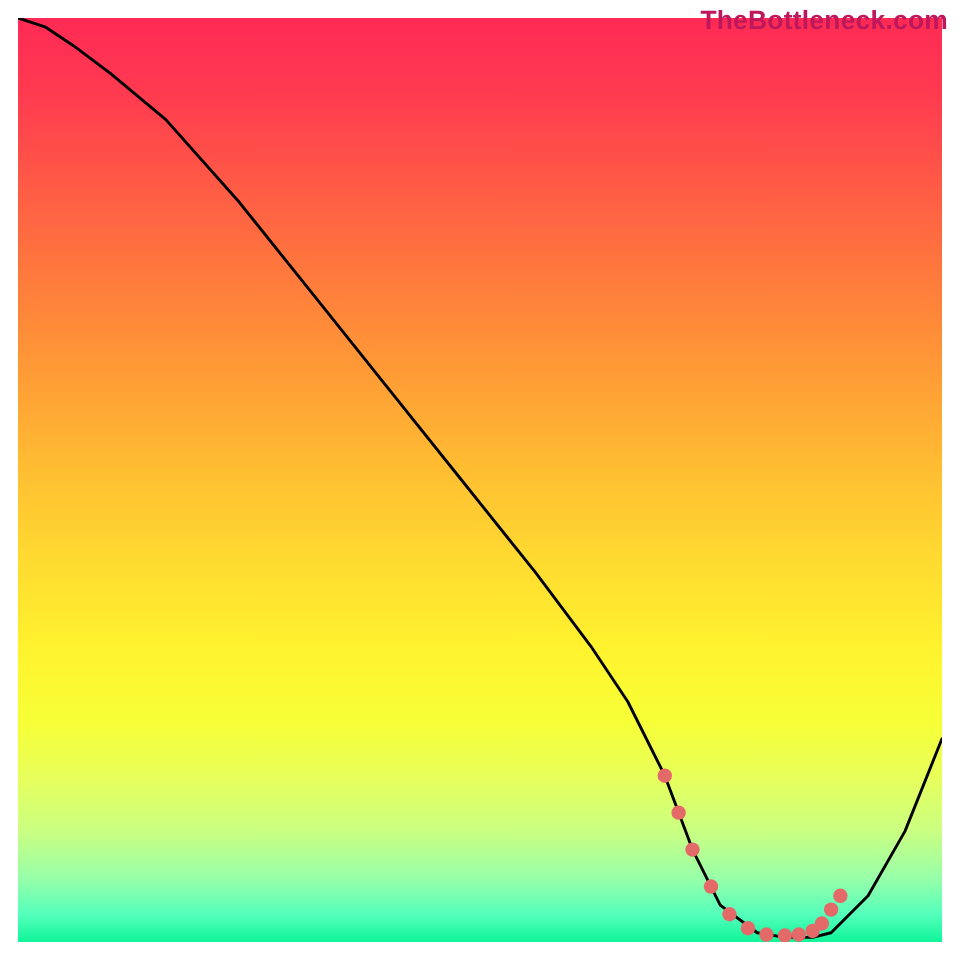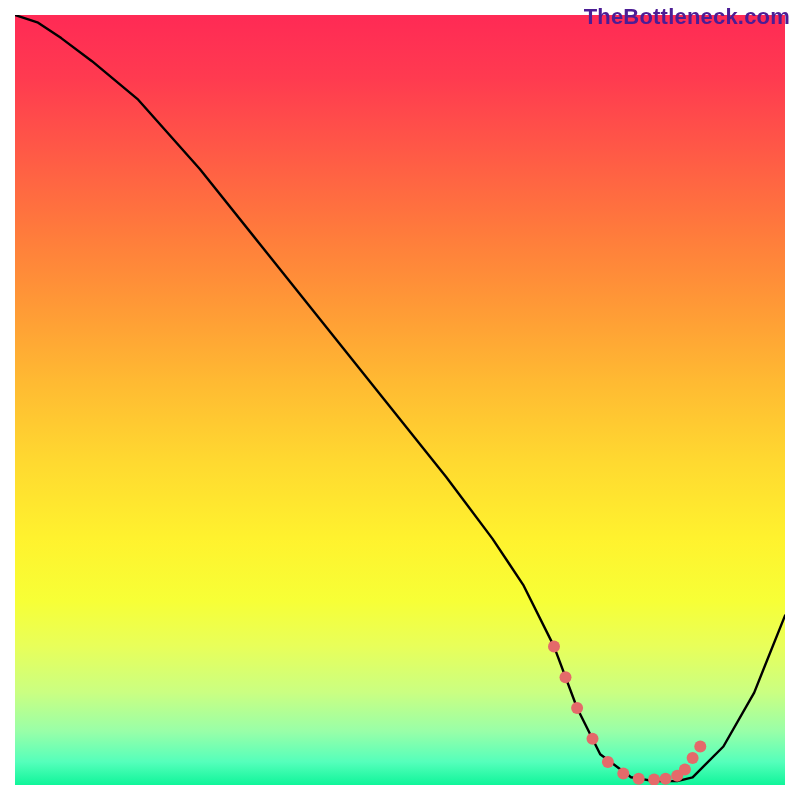--- a/index.html
+++ b/index.html
@@ -15,21 +15,21 @@
     position: relative;
     width: 800px;
     height: 800px;
   }
   .watermark {
     position: absolute;
     top: 4px;
     right: 10px;
     font-size: 22px;
     font-weight: 600;
-    color: #4c1d95;
+    color: #be185d;
     letter-spacing: 0.2px;
     z-index: 10;
   }
   .plot-area {
     position: absolute;
     left: 15px;
     top: 15px;
     width: 770px;
     height: 770px;
     box-sizing: border-box;

